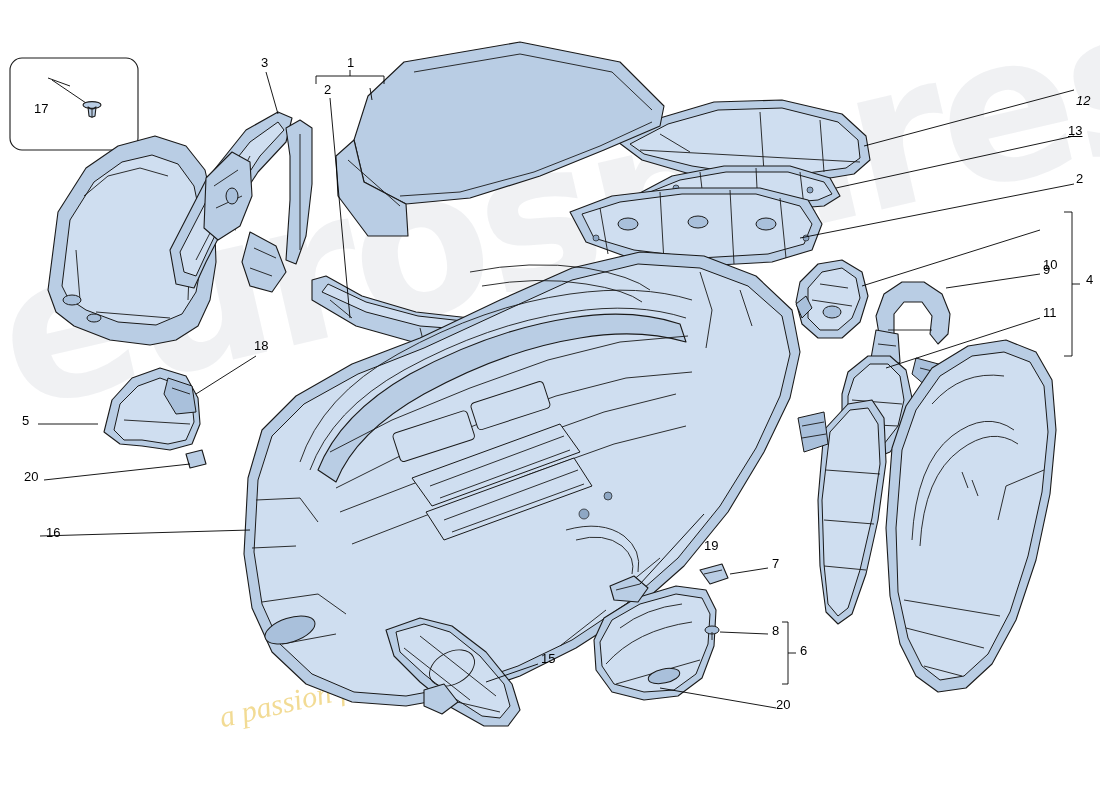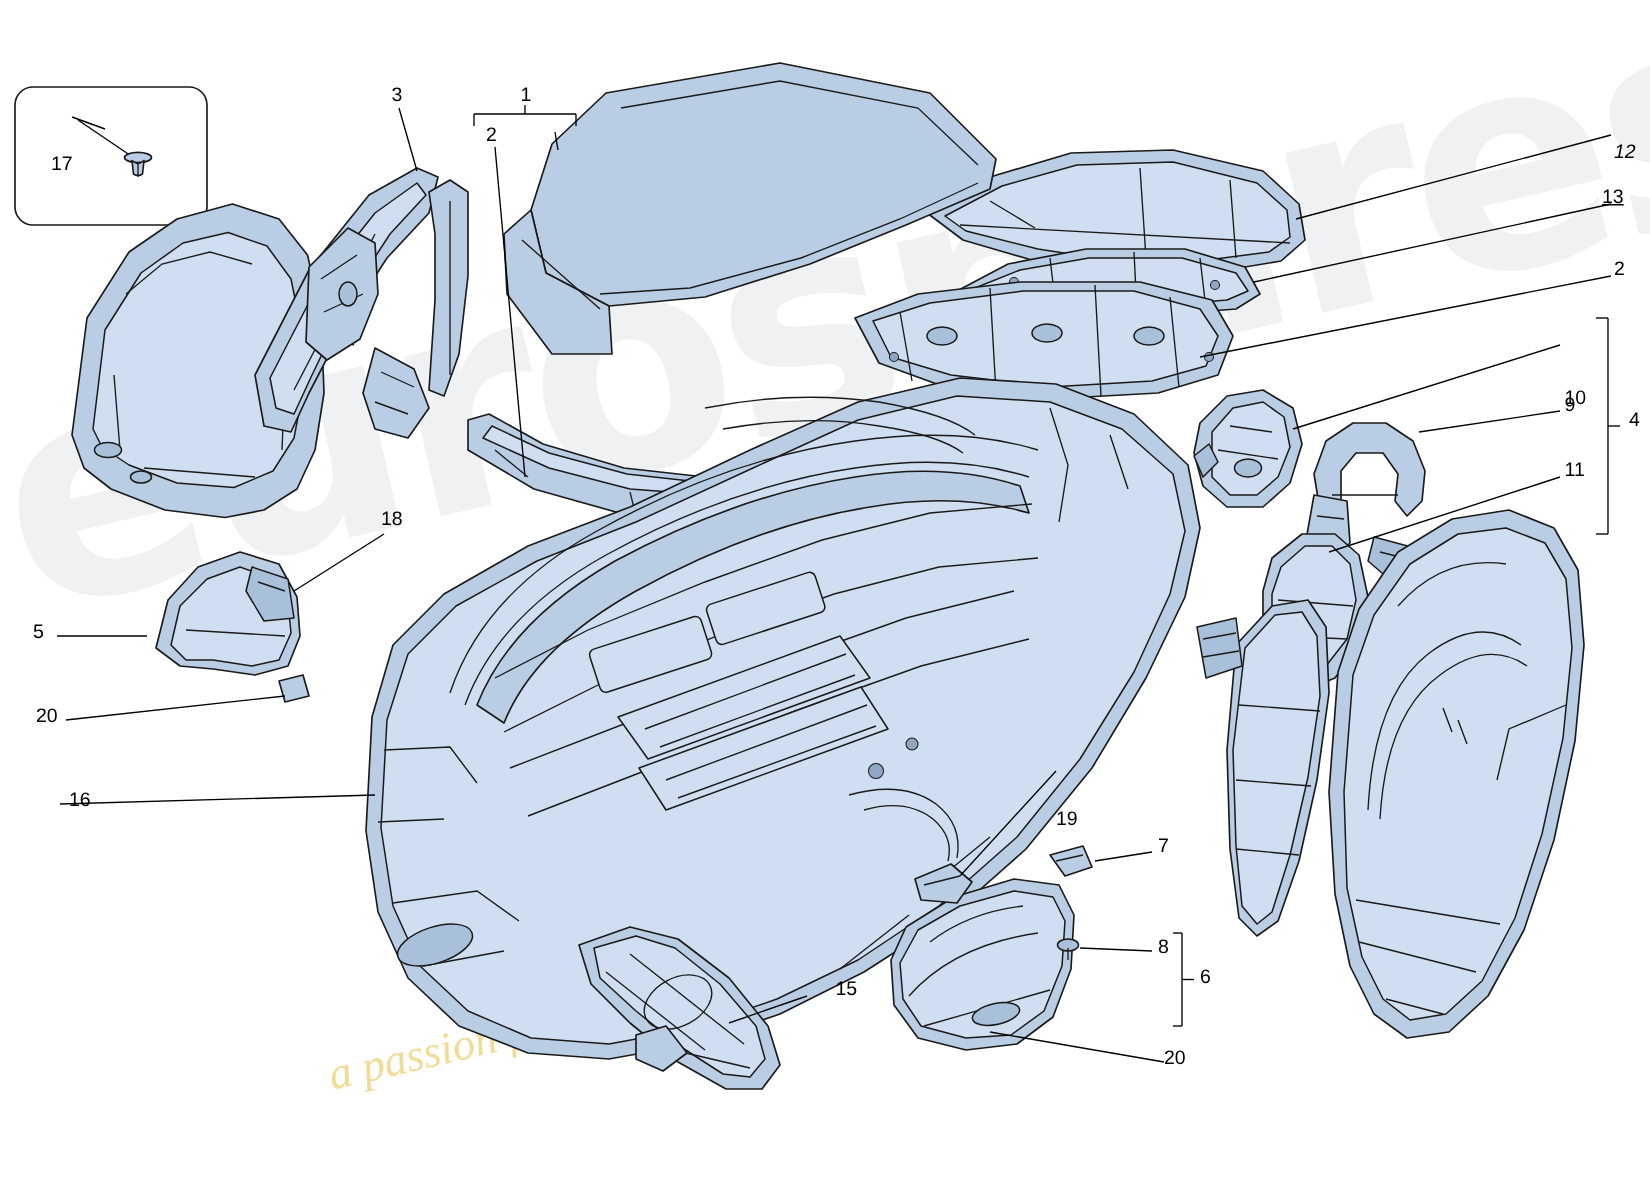--- a/index.html
+++ b/index.html
@@ -420,21 +420,21 @@
   <div class="lbl" style="left:22px; top:413px;">5</div>
   <div class="lbl" style="left:800px; top:643px;">6</div>
   <div class="lbl" style="left:772px; top:556px;">7</div>
   <div class="lbl" style="left:772px; top:623px;">8</div>
   <div class="lbl" style="left:1043px; top:262px;">9</div>
   <div class="lbl" style="left:1043px; top:218px;margin-top:39px;">10</div>
   <div class="lbl" style="left:1043px; top:305px;text-align:right;">11</div>
   <div class="lbl" style="left:1076px; top:93px;font-style:italic;">12</div>
   <div class="lbl" style="left:1068px; top:123px;text-decoration:underline;">13</div>
   <div class="lbl" style="left:1076px; top:171px;">2</div>
-  <div class="lbl" style="left:541px; top:651px;margin-left:16px;">15</div>
+  <div class="lbl" style="left:541px; top:651px;">15</div>
   <div class="lbl" style="left:22px; top:525px;margin-left:24px;">16</div>
   <div class="lbl" style="left:34px; top:69px;margin-top:32px;">17</div>
   <div class="lbl" style="left:254px; top:338px;text-align:right;">18</div>
   <div class="lbl" style="left:704px; top:498px;margin-top:40px;">19</div>
   <div class="lbl" style="left:24px; top:469px;">20</div>
   <div class="lbl" style="left:776px; top:697px;">20</div>
 
 </div>
 
 </body></html>

